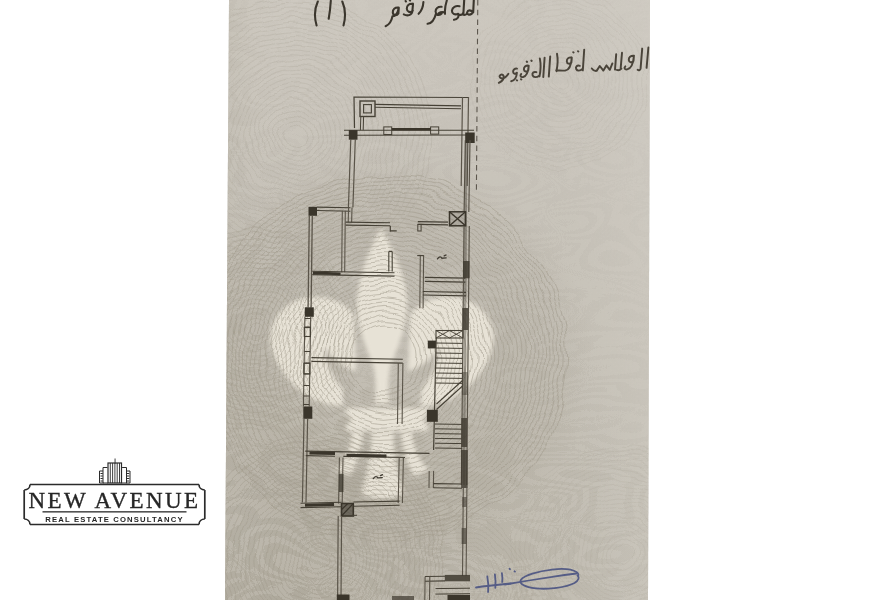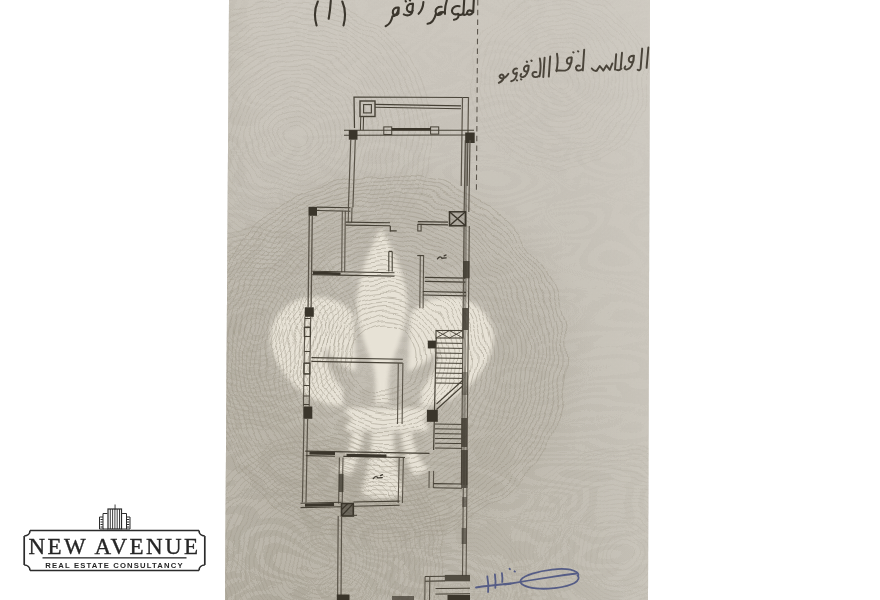--- a/index.html
+++ b/index.html
@@ -1,19 +1,19 @@
 <!DOCTYPE html>
 <html><head>
 <meta charset="utf-8">
 <style>
   html,body{margin:0;padding:0;}
   body{width:880px;height:600px;background:#ffffff;position:relative;overflow:hidden;
        font-family:"Liberation Sans",sans-serif;}
   #paper{position:absolute;left:0;top:0;width:880px;height:600px;}
-  #logo{position:absolute;left:20.8px;top:500px;width:200px;height:80px;}
+  #logo{position:absolute;left:20.8px;top:454px;width:200px;height:80px;}
 </style>
 </head>
 <body>
 
 <svg id="paper" width="880" height="600" viewBox="0 0 880 600" xmlns="http://www.w3.org/2000/svg">
 <defs>
   <linearGradient id="pg" x1="0" y1="0" x2="0.18" y2="1">
     <stop offset="0" stop-color="#cfcac1"></stop>
     <stop offset="0.35" stop-color="#c6c1b8"></stop>
     <stop offset="0.7" stop-color="#bfbaaf"></stop>

